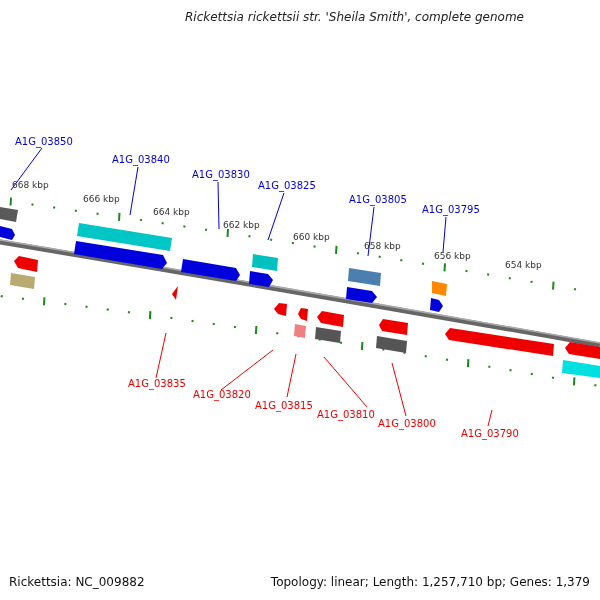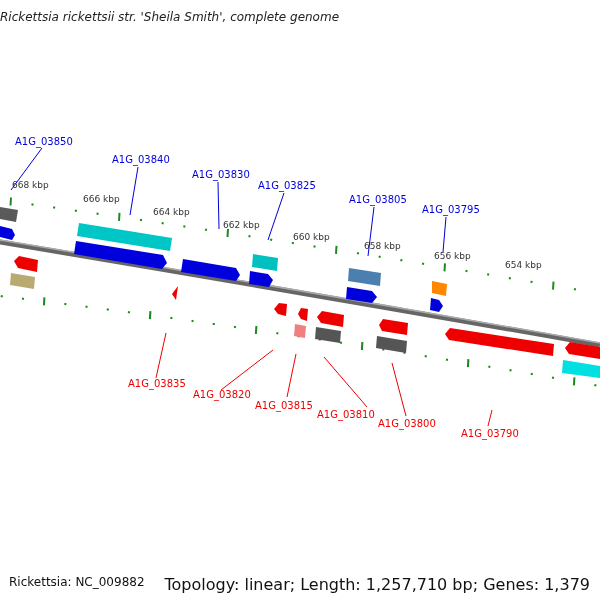--- a/index.html
+++ b/index.html
@@ -1,19 +1,19 @@
 <!DOCTYPE html>
 <html><head>
 <meta charset="utf-8">
 <style>
   html,body{margin:0;padding:0;background:#fff;}
   body{width:600px;height:600px;position:relative;overflow:hidden;font-family:"DejaVu Sans",sans-serif;}
-  #title{position:absolute;top:10px;left:0;width:524px;text-align:left;font-style:italic;font-size:12px;color:#222;}
+  #title{position:absolute;top:10px;left:0;width:524px;text-align:right;font-style:italic;font-size:12px;color:#222;}
   #footer-left{position:absolute;top:575px;left:9px;font-size:12px;color:#111;}
-  #footer-right{position:absolute;top:575px;right:10px;font-size:16px;color:#111;}
+  #footer-right{position:absolute;top:575px;right:10px;font-size:12px;color:#111;}
   svg{position:absolute;left:0;top:0;}
   .kbp{font-size:9px;fill:#333;font-family:"DejaVu Sans",sans-serif;}
   .lab{font-size:10px;font-family:"DejaVu Sans",sans-serif;}
 </style>
 </head>
 <body>
 
 <div id="title">Rickettsia rickettsii str. 'Sheila Smith', complete genome</div>
 
 <svg width="600" height="600">

